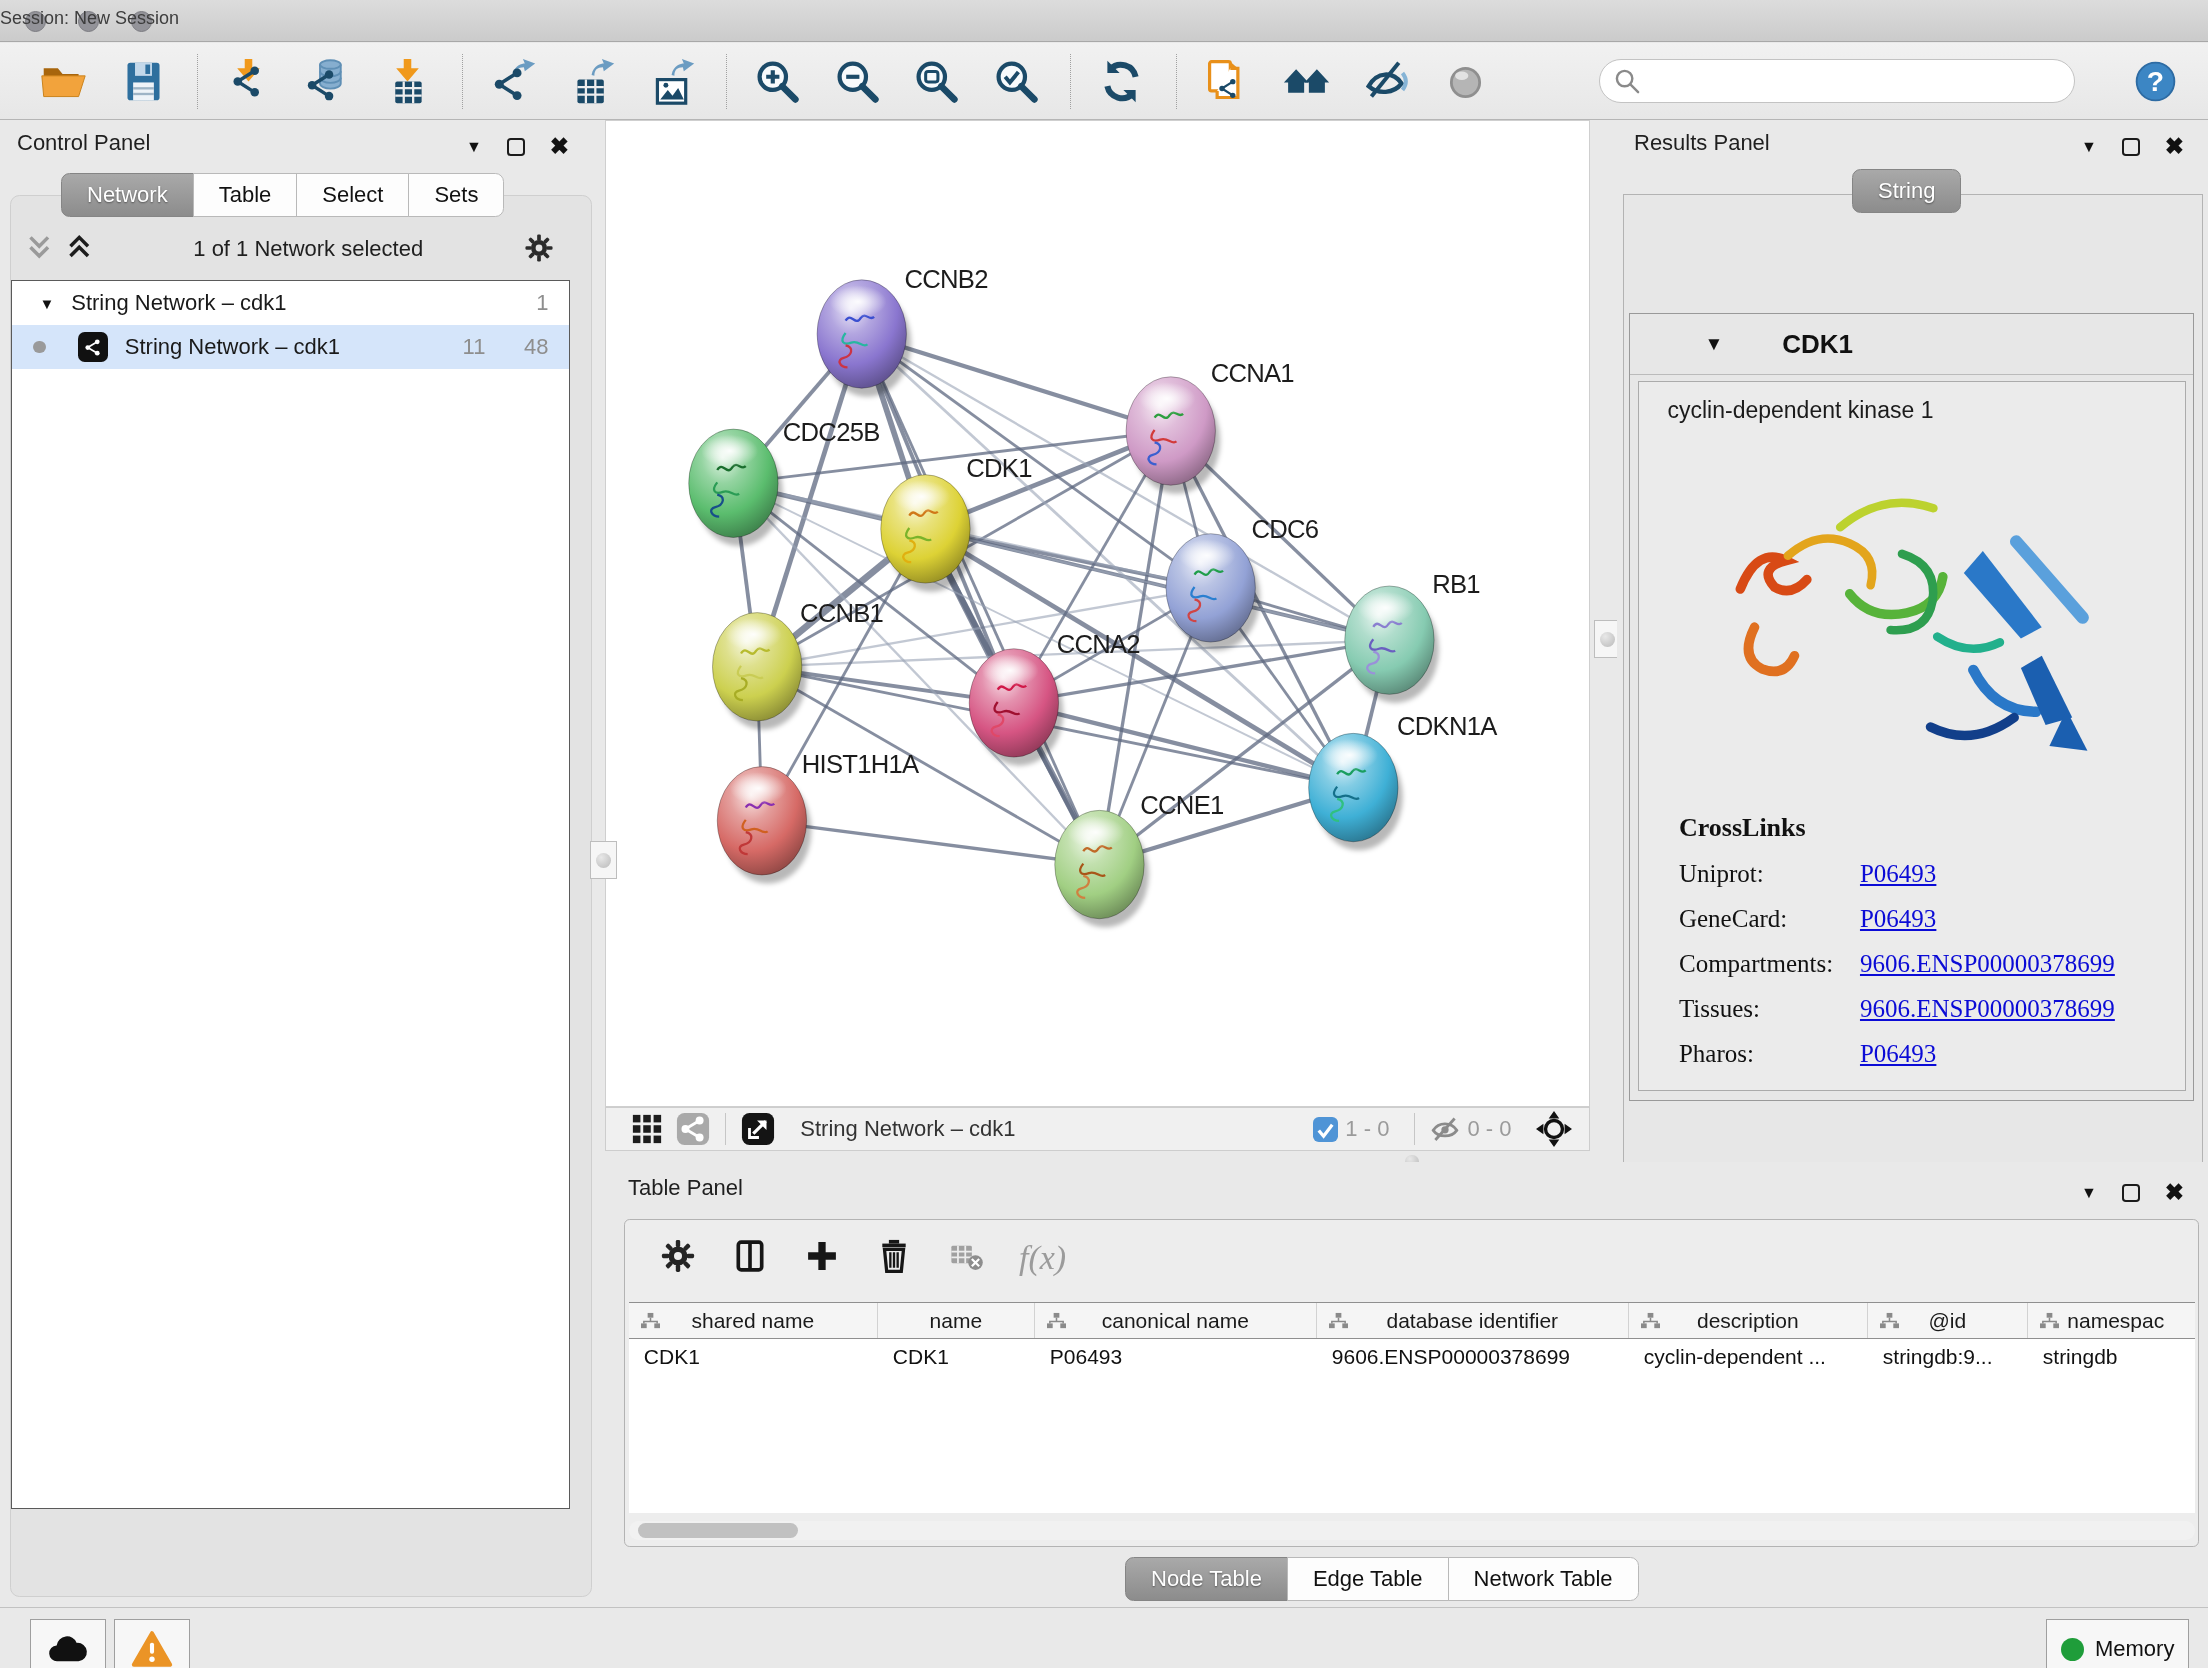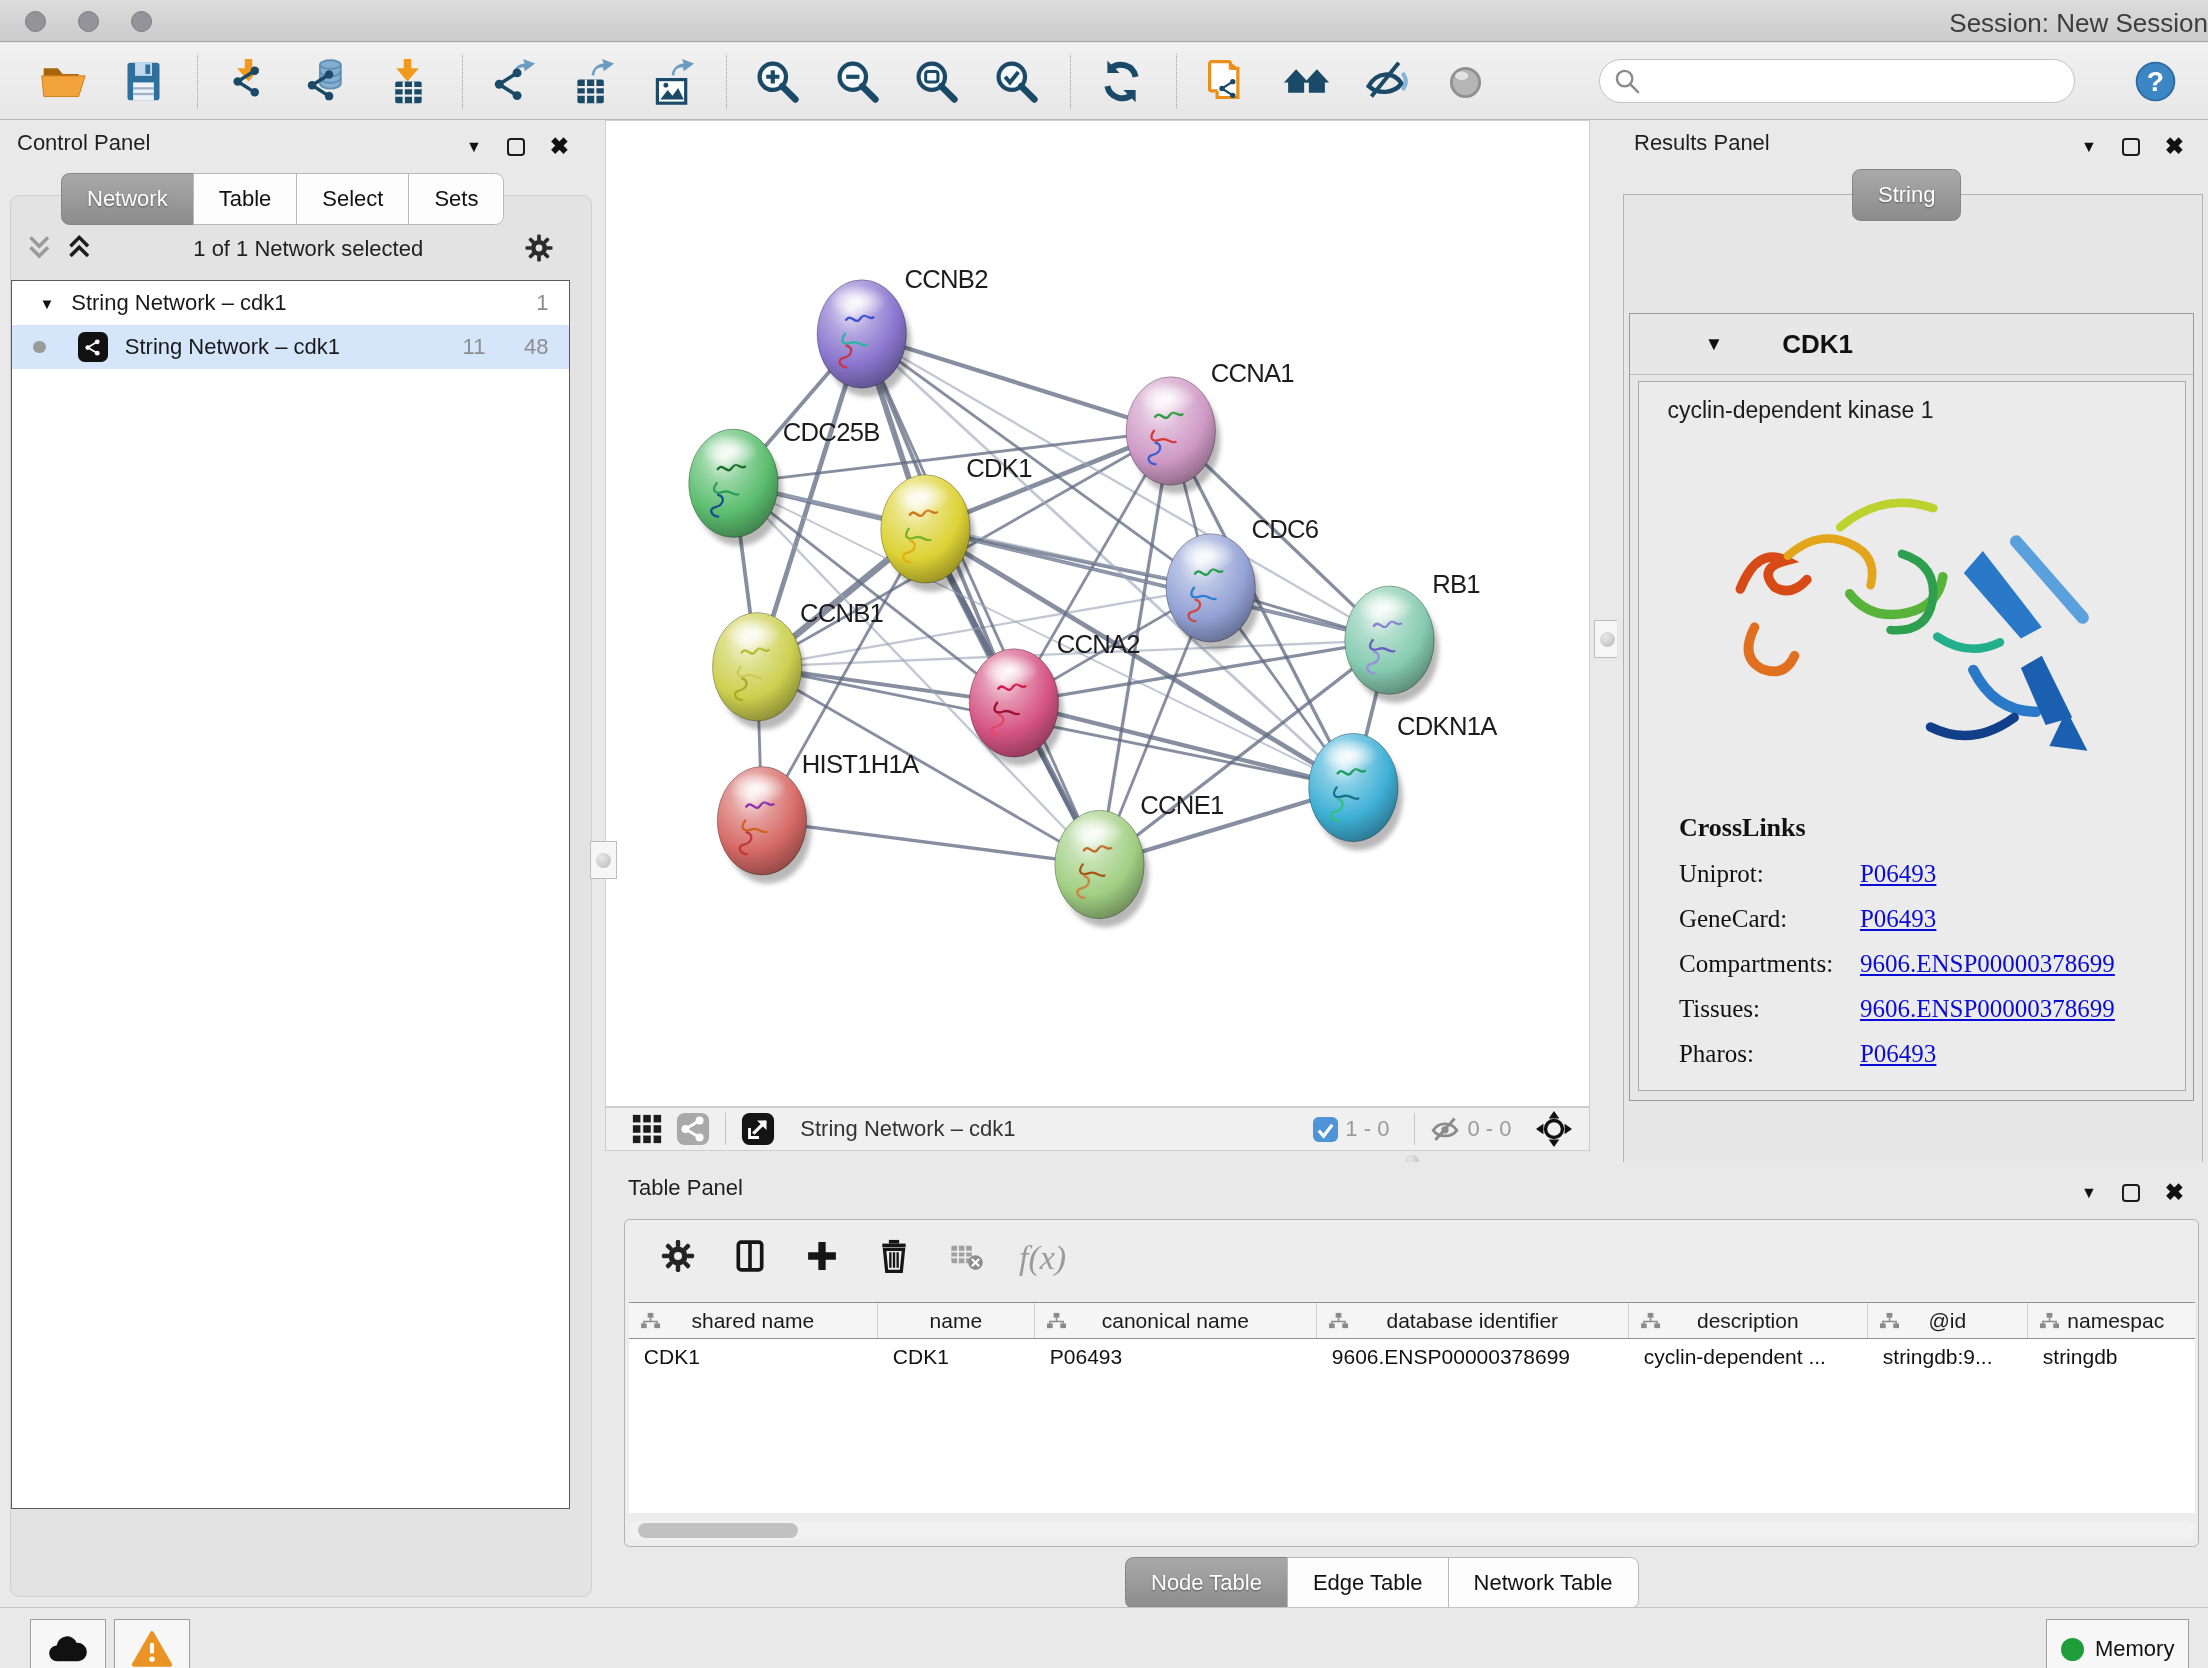--- a/index.html
+++ b/index.html
@@ -4,22 +4,22 @@
 <style>
   * { margin:0; padding:0; box-sizing:border-box; }
   html,body { width:2208px; height:1668px; overflow:hidden; font-family:"Liberation Sans",sans-serif; }
   #window { position:relative; width:2208px; height:1668px; background:#e9e9e9; }
 
   
   #titlebar { position:absolute; left:0; top:0; width:2208px; height:42px;
     background:linear-gradient(#dcdcdc,#cbcbcb); border-bottom:1px solid #a8a8a8; }
   .traffic { position:absolute; top:10.5px; width:21px; height:21px; border-radius:50%;
     background:#939399; border:1px solid #7c7c82; }
-  #win-title { position:absolute; left:0; right:0; top:7.6px; text-align:right;
-    font-size:26px; color:#3d3d3d; }
+  #win-title { position:absolute; left:0; right:0; top:7.6px; text-align:left;
+    font-size:18px; color:#3d3d3d; }
 
   
   #toolbar { position:absolute; left:0; top:43px; width:2208px; height:77px;
     background:linear-gradient(#f1f1f1,#e7e7e7); border-bottom:1px solid #b5b5b5;
     display:flex; align-items:center; padding-left:38px; }
   .tbi { width:51px; height:51px; margin-right:28.5px; display:inline-flex; align-items:center;
     justify-content:center; cursor:default; flex:0 0 auto; }
   .tbi svg { width:49px; height:49px; }
   .tb-sep { width:1px; height:55px; border-left:1.9px dotted #a0a0a0; margin:0 25px 0 0; flex:0 0 auto; }
   #search-wrap { margin-left:auto; margin-right:55px; position:relative; width:476px; height:44px; }
@@ -28,21 +28,21 @@
   #search-icon { position:absolute; left:15px; top:8.6px; }
   #help-button { margin-right:27px; flex:0 0 auto; }
 
   
   .panel-header { position:absolute; height:38px; font-size:22px; color:#1f1f1f; }
   .ph-icons { position:absolute; top:0; display:flex; align-items:center; gap:25px; }
   .ph-collapse { font-size:16px; color:#111; }
   .ph-float { width:18px; height:18px; border:2.9px solid #1b1b1b; border-radius:3.8px; display:inline-block; }
   .ph-close { font-size:23px; font-weight:bold; color:#111; }
 
-  .tab { height:52px; display:inline-flex; align-items:center; justify-content:center;
+  .tab { height:44px; display:inline-flex; align-items:center; justify-content:center;
     background:#fdfdfd; border:1px solid #b9b9b9; font-size:22px; color:#111; padding:0 25px; margin-left:-1px; }
   .tab.first { border-radius:8.6px 0 0 8.6px; margin-left:0; }
   .tab.last { border-radius:0 8.6px 8.6px 0; }
   .tab.only { border-radius:8.6px; }
   .tab.active { background:linear-gradient(#a9a9a9,#8c8c8c); color:#fff; border-color:#858585;
     text-shadow:0 1px 1.9px rgba(0,0,0,.45); }
 
   
   #control-panel { position:absolute; left:0; top:120px; width:601px; height:1488px; background:#e9e9e9; }
   #cp-header { left:17px; top:9.5px; }

